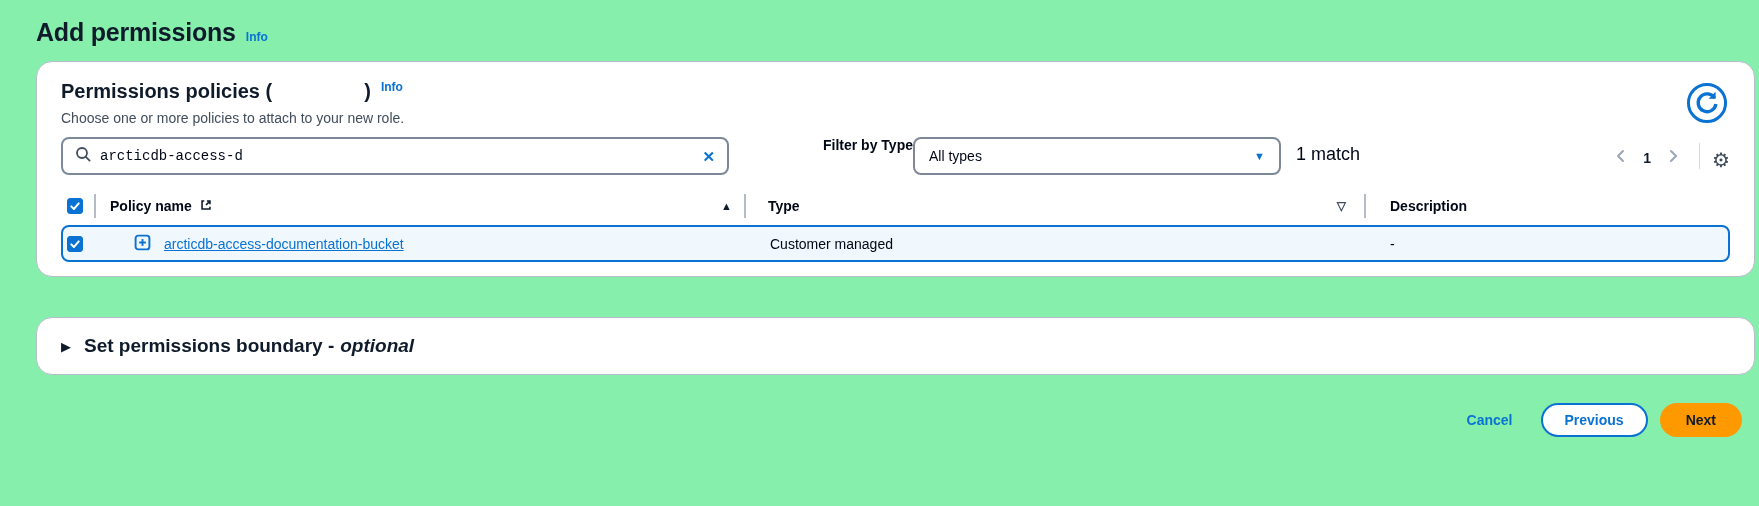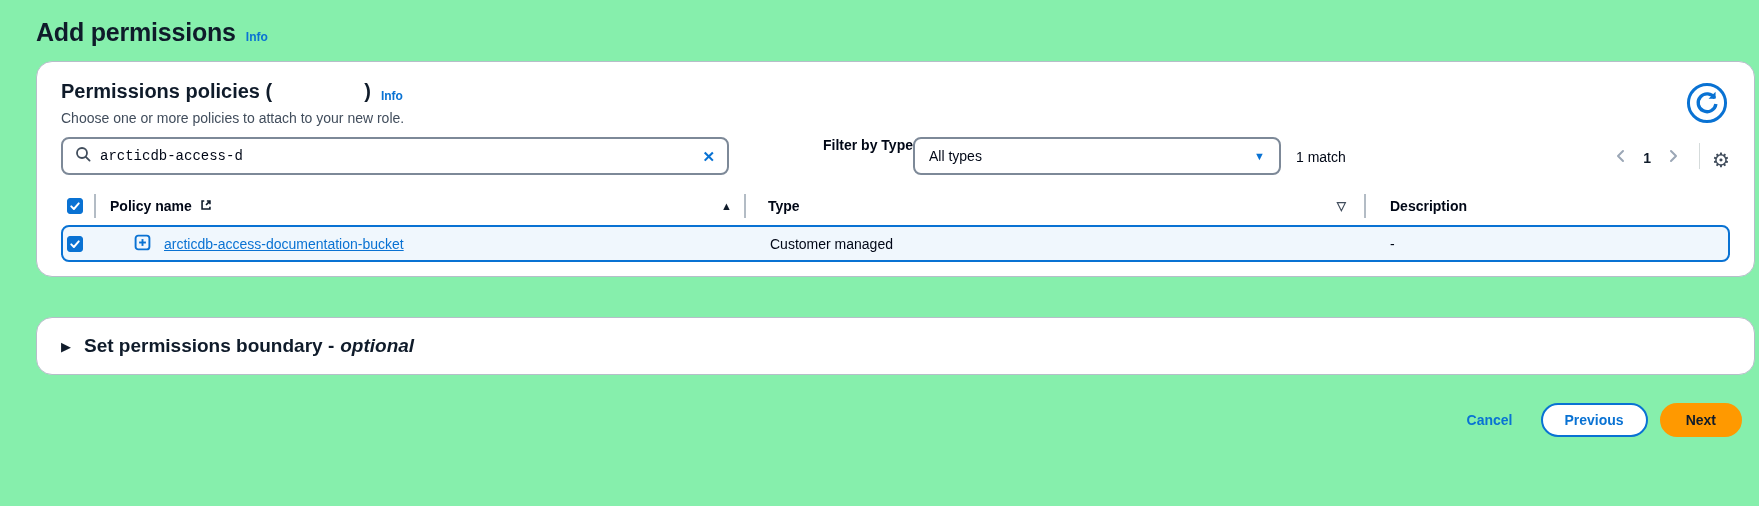--- a/index.html
+++ b/index.html
@@ -10,42 +10,42 @@
   
   .h1-row { padding: 18px 0 0 36px; display: flex; align-items: baseline; gap: 10px; }
   .h1-row h1 { font-size: 25px; font-weight: 800; letter-spacing: -0.2px; color: #0f1b2a; }
   .info-link { color: #0972d3; font-size: 12px; font-weight: 700; text-decoration: none; cursor: pointer; }
 
   
   .card { margin: 14px 4px 0 36px; border: 1px solid #b6bec9; border-radius: 16px; background: #fff; }
   .card.policies { padding: 18px 24px 14px 24px; }
 
   .card-head { display: flex; justify-content: space-between; align-items: flex-start; }
-  .card-head h2 { font-size: 20px; font-weight: 800; color: #0f1b2a; display: flex; align-items: flex-end; }
+  .card-head h2 { font-size: 20px; font-weight: 800; color: #0f1b2a; display: flex; align-items: flex-start; }
   .title-gap { display: inline-block; width: 92px; }
   .card-head .info-link { margin-left: 10px; }
   .panel-desc { margin-top: 7px; font-size: 14px; color: #414d5c; }
 
   .refresh-btn { background: none; border: none; cursor: pointer; padding: 0; margin: 2px 2px 0 0; }
 
   
   .controls { margin-top: 10px; display: flex; align-items: flex-end; }
   .search-box { width: 668px; height: 38px; border: 2px solid #7d8998; border-radius: 8px;
     display: flex; align-items: center; padding: 0 12px; gap: 9px; background: #fff; }
   .search-box input { flex: 1; border: none; outline: none; font-family: Liberation Mono, monospace;
     font-size: 14px; color: #000716; background: transparent; }
   .clear-x { color: #0972d3; font-size: 15px; font-weight: 700; cursor: pointer; line-height: 1; }
 
   .filter-group { margin-left: 94px; display: flex; flex-direction: row; }
   .filter-group label { font-size: 14px; font-weight: 700; margin-bottom: 7px; color: #000716; }
   .select { width: 368px; height: 38px; border: 2px solid #7d8998; border-radius: 8px; background: #fff;
     display: flex; align-items: center; justify-content: space-between; padding: 16px 14px; font-size: 14px; cursor: pointer; }
   .caret { color: #0972d3; font-size: 11px; }
 
-  .match-count { margin-left: 15px; margin-bottom: 10px; font-size: 14px; color: #000716; }
+  .match-count { margin-left: 15px; margin-bottom: 10px; font-size: 18px; color: #000716; }
   .flex-spacer { flex: 1; }
 
   .pagination { display: flex; align-items: center; margin-bottom: 6px; }
   .page-btn { background: none; border: none; padding: 2px 4px; cursor: pointer; display: flex; align-items: center; }
   .page-num { font-size: 14px; font-weight: 700; color: #0f1b2a; padding: 0 10px; cursor: pointer; background: none; border: none; }
   .vdiv { width: 1px; height: 26px; background: #d5dbdb; margin: 0 12px 6px 14px; }
   .gear-btn { background: none; border: none; font-size: 20px; color: #414d5c; cursor: pointer; margin-bottom: 5px; line-height: 1; }
 
   
   .table { margin-top: 14px; }

